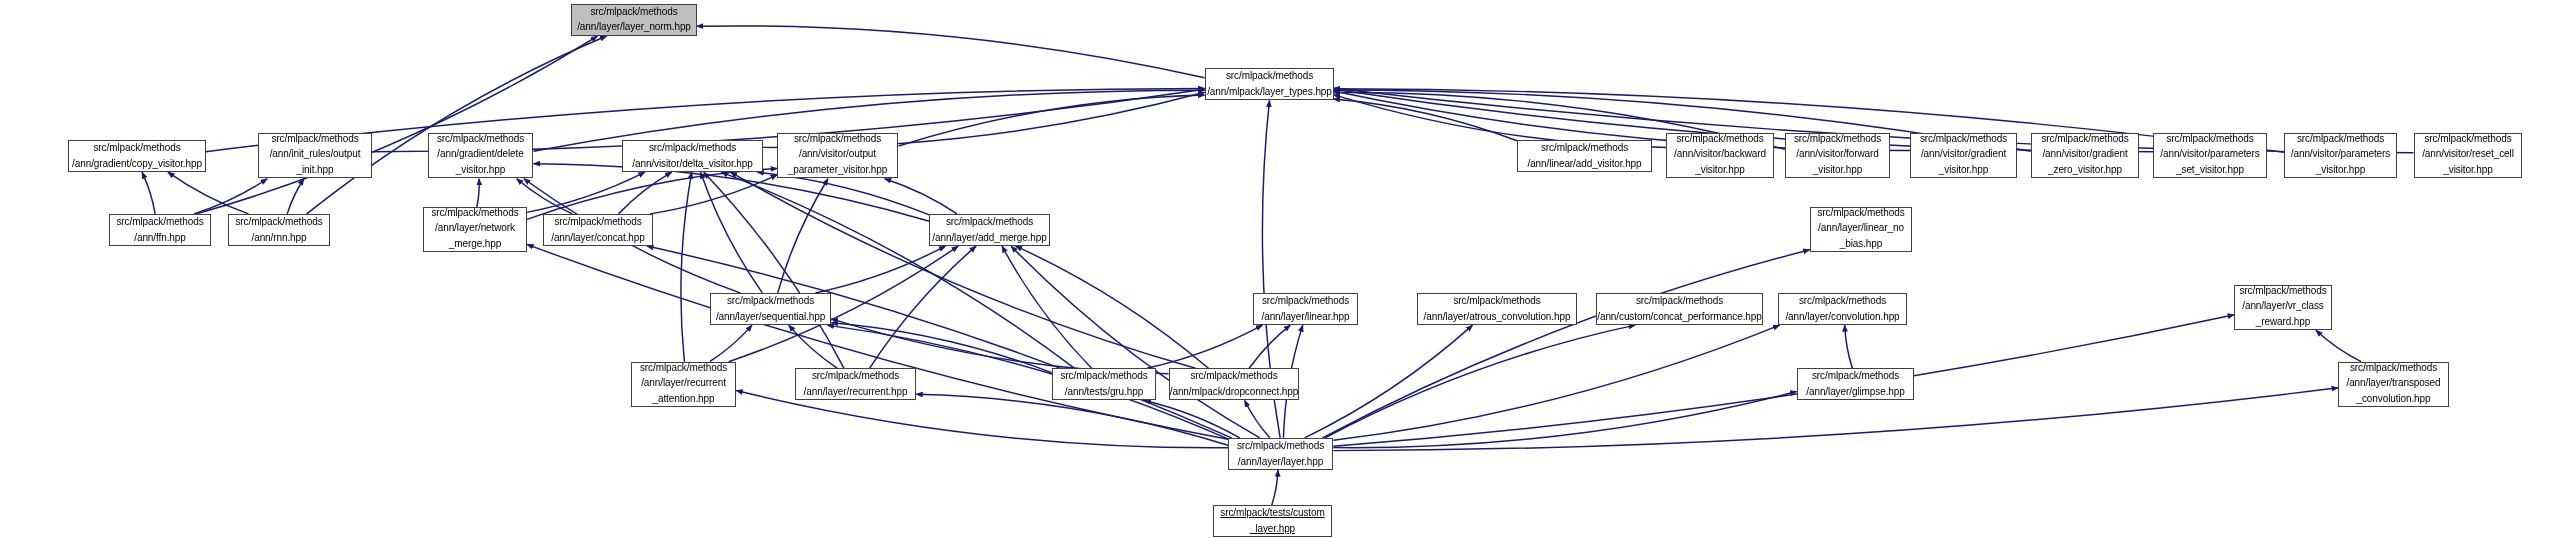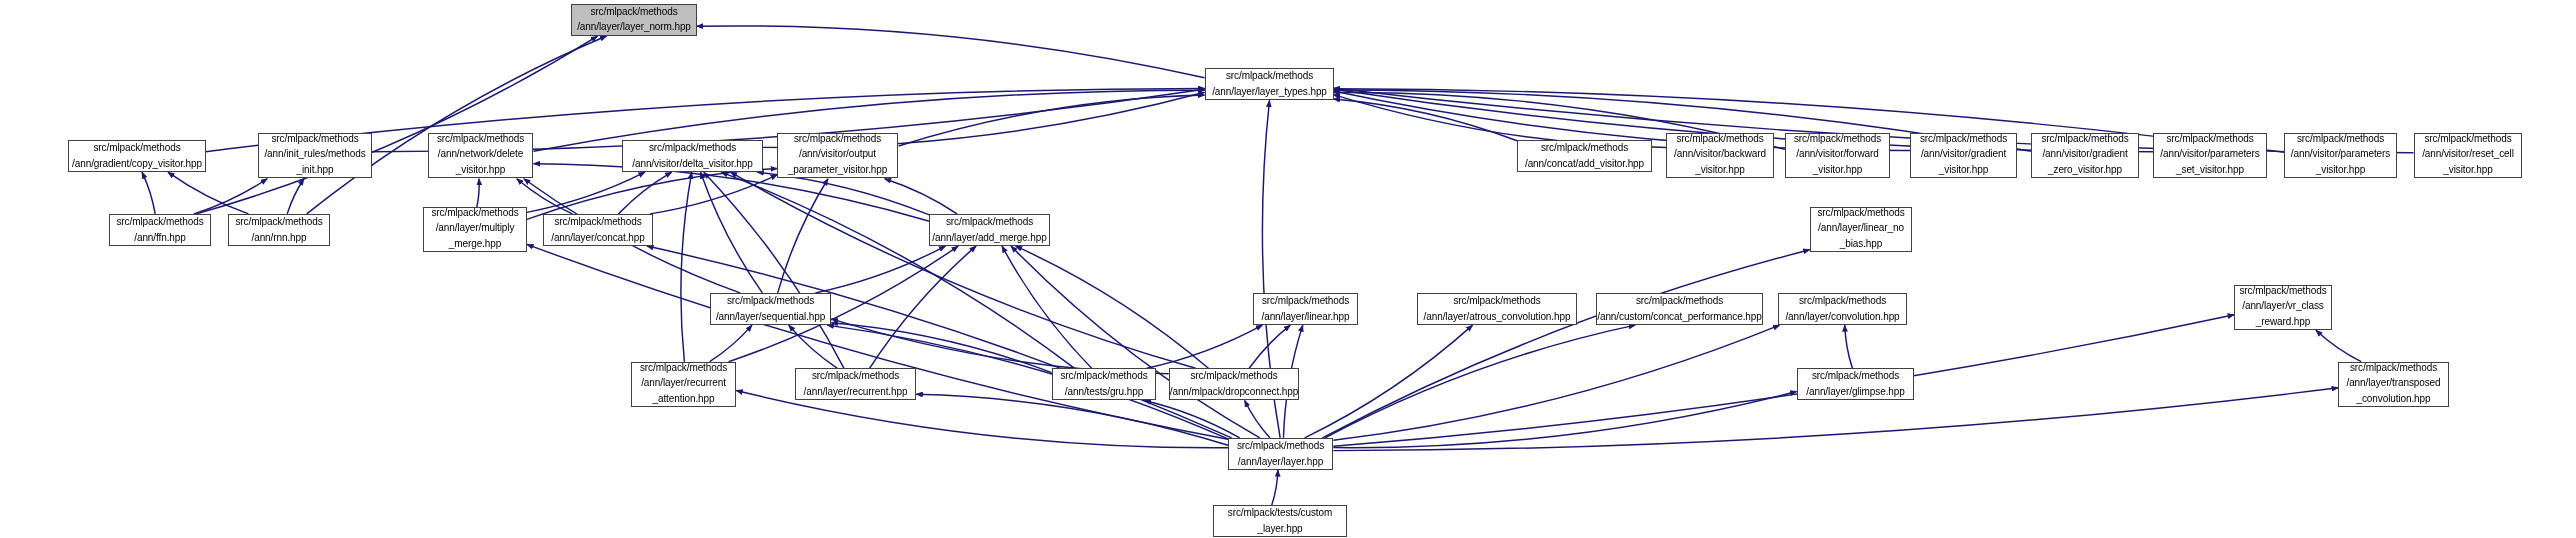--- a/index.html
+++ b/index.html
@@ -123,49 +123,49 @@
         <path d="M1678.0,600.0 Q1187.8,507.3 720.0,333.7" marker-end="url(#arrowhead)"></path>
         <path d="M1678.0,608.2 Q1469.9,543.6 1252.0,538.6" marker-end="url(#arrowhead)"></path>
         <path d="M1678.0,611.6 Q1337.1,614.2 1006.0,533.4" marker-end="url(#arrowhead)"></path>
         <path d="M1694.0,598.0 Q1632.6,563.4 1564.0,547.0" marker-end="url(#arrowhead)"></path>
         <path d="M1735.2,598.0 Q1714.4,574.9 1700.8,547.0" marker-end="url(#arrowhead)"></path>
         <path d="M1737.8,690.0 Q1745.4,666.6 1746.2,642.0" marker-end="url(#arrowhead)"></path>
       </g>
   </svg>
   <div id="nodes-layer">
       <div class="node root" style="left: 571px; top: 3.7px; width: 126px; height: 32px;"><span class="ln">src/mlpack/methods</span><span class="ln">/ann/layer/layer_norm.hpp</span></div>
-      <div class="node" style="left: 1205px; top: 68px; width: 129px; height: 32px;"><span class="ln">src/mlpack/methods</span><span class="ln">/ann/layer/layer_types.hpp</span></div>
+      <div class="node" style="left: 1205px; top: 68px; width: 129px; height: 32px;"><span class="ln">src/mlpack/methods</span><span class="ln">/ann/mlpack/layer_types.hpp</span></div>
       <div class="node" style="left: 68px; top: 140px; width: 138px; height: 32px;"><span class="ln">src/mlpack/methods</span><span class="ln">/ann/gradient/copy_visitor.hpp</span></div>
-      <div class="node" style="left: 258px; top: 133px; width: 114px; height: 45px;"><span class="ln">src/mlpack/methods</span><span class="ln">/ann/init_rules/methods</span><span class="ln">_init.hpp</span></div>
-      <div class="node" style="left: 428px; top: 133px; width: 105px; height: 45px;"><span class="ln">src/mlpack/methods</span><span class="ln">/ann/network/delete</span><span class="ln">_visitor.hpp</span></div>
+      <div class="node" style="left: 258px; top: 133px; width: 114px; height: 45px;"><span class="ln">src/mlpack/methods</span><span class="ln">/ann/init_rules/output</span><span class="ln">_init.hpp</span></div>
+      <div class="node" style="left: 428px; top: 133px; width: 105px; height: 45px;"><span class="ln">src/mlpack/methods</span><span class="ln">/ann/gradient/delete</span><span class="ln">_visitor.hpp</span></div>
       <div class="node" style="left: 622px; top: 140px; width: 141px; height: 32px;"><span class="ln">src/mlpack/methods</span><span class="ln">/ann/visitor/delta_visitor.hpp</span></div>
       <div class="node" style="left: 777px; top: 133px; width: 121px; height: 45px;"><span class="ln">src/mlpack/methods</span><span class="ln">/ann/visitor/output</span><span class="ln">_parameter_visitor.hpp</span></div>
-      <div class="node" style="left: 1517px; top: 140px; width: 135px; height: 32px;"><span class="ln">src/mlpack/methods</span><span class="ln">/ann/concat/add_visitor.hpp</span></div>
+      <div class="node" style="left: 1517px; top: 140px; width: 135px; height: 32px;"><span class="ln">src/mlpack/methods</span><span class="ln">/ann/linear/add_visitor.hpp</span></div>
       <div class="node" style="left: 1666px; top: 133px; width: 108px; height: 45px;"><span class="ln">src/mlpack/methods</span><span class="ln">/ann/visitor/backward</span><span class="ln">_visitor.hpp</span></div>
       <div class="node" style="left: 1785px; top: 133px; width: 105px; height: 45px;"><span class="ln">src/mlpack/methods</span><span class="ln">/ann/visitor/forward</span><span class="ln">_visitor.hpp</span></div>
       <div class="node" style="left: 1910px; top: 133px; width: 107px; height: 45px;"><span class="ln">src/mlpack/methods</span><span class="ln">/ann/visitor/gradient</span><span class="ln">_visitor.hpp</span></div>
       <div class="node" style="left: 2031px; top: 133px; width: 108px; height: 45px;"><span class="ln">src/mlpack/methods</span><span class="ln">/ann/visitor/gradient</span><span class="ln">_zero_visitor.hpp</span></div>
       <div class="node" style="left: 2153px; top: 133px; width: 114px; height: 45px;"><span class="ln">src/mlpack/methods</span><span class="ln">/ann/visitor/parameters</span><span class="ln">_set_visitor.hpp</span></div>
       <div class="node" style="left: 2284px; top: 133px; width: 113px; height: 45px;"><span class="ln">src/mlpack/methods</span><span class="ln">/ann/visitor/parameters</span><span class="ln">_visitor.hpp</span></div>
       <div class="node" style="left: 2414px; top: 133px; width: 108px; height: 45px;"><span class="ln">src/mlpack/methods</span><span class="ln">/ann/visitor/reset_cell</span><span class="ln">_visitor.hpp</span></div>
       <div class="node" style="left: 109px; top: 214px; width: 102px; height: 32px;"><span class="ln">src/mlpack/methods</span><span class="ln">/ann/ffn.hpp</span></div>
       <div class="node" style="left: 228px; top: 214px; width: 102px; height: 32px;"><span class="ln">src/mlpack/methods</span><span class="ln">/ann/rnn.hpp</span></div>
-      <div class="node" style="left: 423px; top: 207px; width: 104px; height: 45px;"><span class="ln">src/mlpack/methods</span><span class="ln">/ann/layer/multiply</span><span class="ln">_merge.hpp</span></div>
+      <div class="node" style="left: 423px; top: 207px; width: 104px; height: 45px;"><span class="ln">src/mlpack/methods</span><span class="ln">/ann/layer/network</span><span class="ln">_merge.hpp</span></div>
       <div class="node" style="left: 543px; top: 214px; width: 110px; height: 32px;"><span class="ln">src/mlpack/methods</span><span class="ln">/ann/layer/concat.hpp</span></div>
       <div class="node" style="left: 929px; top: 214px; width: 121px; height: 32px;"><span class="ln">src/mlpack/methods</span><span class="ln">/ann/layer/add_merge.hpp</span></div>
       <div class="node" style="left: 1810px; top: 207px; width: 102px; height: 45px;"><span class="ln">src/mlpack/methods</span><span class="ln">/ann/layer/linear_no</span><span class="ln">_bias.hpp</span></div>
       <div class="node" style="left: 710px; top: 293px; width: 121px; height: 32px;"><span class="ln">src/mlpack/methods</span><span class="ln">/ann/layer/sequential.hpp</span></div>
       <div class="node" style="left: 1253px; top: 293px; width: 105px; height: 32px;"><span class="ln">src/mlpack/methods</span><span class="ln">/ann/layer/linear.hpp</span></div>
       <div class="node" style="left: 1417px; top: 293px; width: 160px; height: 32px;"><span class="ln">src/mlpack/methods</span><span class="ln">/ann/layer/atrous_convolution.hpp</span></div>
       <div class="node" style="left: 1596px; top: 293px; width: 167px; height: 32px;"><span class="ln">src/mlpack/methods</span><span class="ln">/ann/custom/concat_performance.hpp</span></div>
       <div class="node" style="left: 1778px; top: 293px; width: 129px; height: 32px;"><span class="ln">src/mlpack/methods</span><span class="ln">/ann/layer/convolution.hpp</span></div>
       <div class="node" style="left: 2234px; top: 285px; width: 98px; height: 45px;"><span class="ln">src/mlpack/methods</span><span class="ln">/ann/layer/vr_class</span><span class="ln">_reward.hpp</span></div>
       <div class="node" style="left: 631px; top: 362px; width: 105px; height: 45px;"><span class="ln">src/mlpack/methods</span><span class="ln">/ann/layer/recurrent</span><span class="ln">_attention.hpp</span></div>
       <div class="node" style="left: 795px; top: 368px; width: 121px; height: 32px;"><span class="ln">src/mlpack/methods</span><span class="ln">/ann/layer/recurrent.hpp</span></div>
       <div class="node" style="left: 1052px; top: 368px; width: 104px; height: 32px;"><span class="ln">src/mlpack/methods</span><span class="ln">/ann/tests/gru.hpp</span></div>
       <div class="node" style="left: 1169px; top: 368px; width: 130px; height: 32px;"><span class="ln">src/mlpack/methods</span><span class="ln">/ann/mlpack/dropconnect.hpp</span></div>
       <div class="node" style="left: 1797px; top: 368px; width: 117px; height: 32px;"><span class="ln">src/mlpack/methods</span><span class="ln">/ann/layer/glimpse.hpp</span></div>
       <div class="node" style="left: 2338px; top: 362px; width: 111px; height: 45px;"><span class="ln">src/mlpack/methods</span><span class="ln">/ann/layer/transposed</span><span class="ln">_convolution.hpp</span></div>
       <div class="node" style="left: 1228px; top: 438px; width: 105px; height: 32px;"><span class="ln">src/mlpack/methods</span><span class="ln">/ann/layer/layer.hpp</span></div>
-      <div class="node" style="left: 1213px; top: 505px; width: 134px; height: 32px;"><span class="ln">src/mlpack/tests/custom</span><span class="ln">_layer.hpp</span></div>
+      <div class="node" style="left: 1213px; top: 505px; width: 119px; height: 32px; text-decoration: underline;"><span class="ln">src/mlpack/tests/custom</span><span class="ln">_layer.hpp</span></div>
     </div>
 </div>
 
 
 </body></html>

